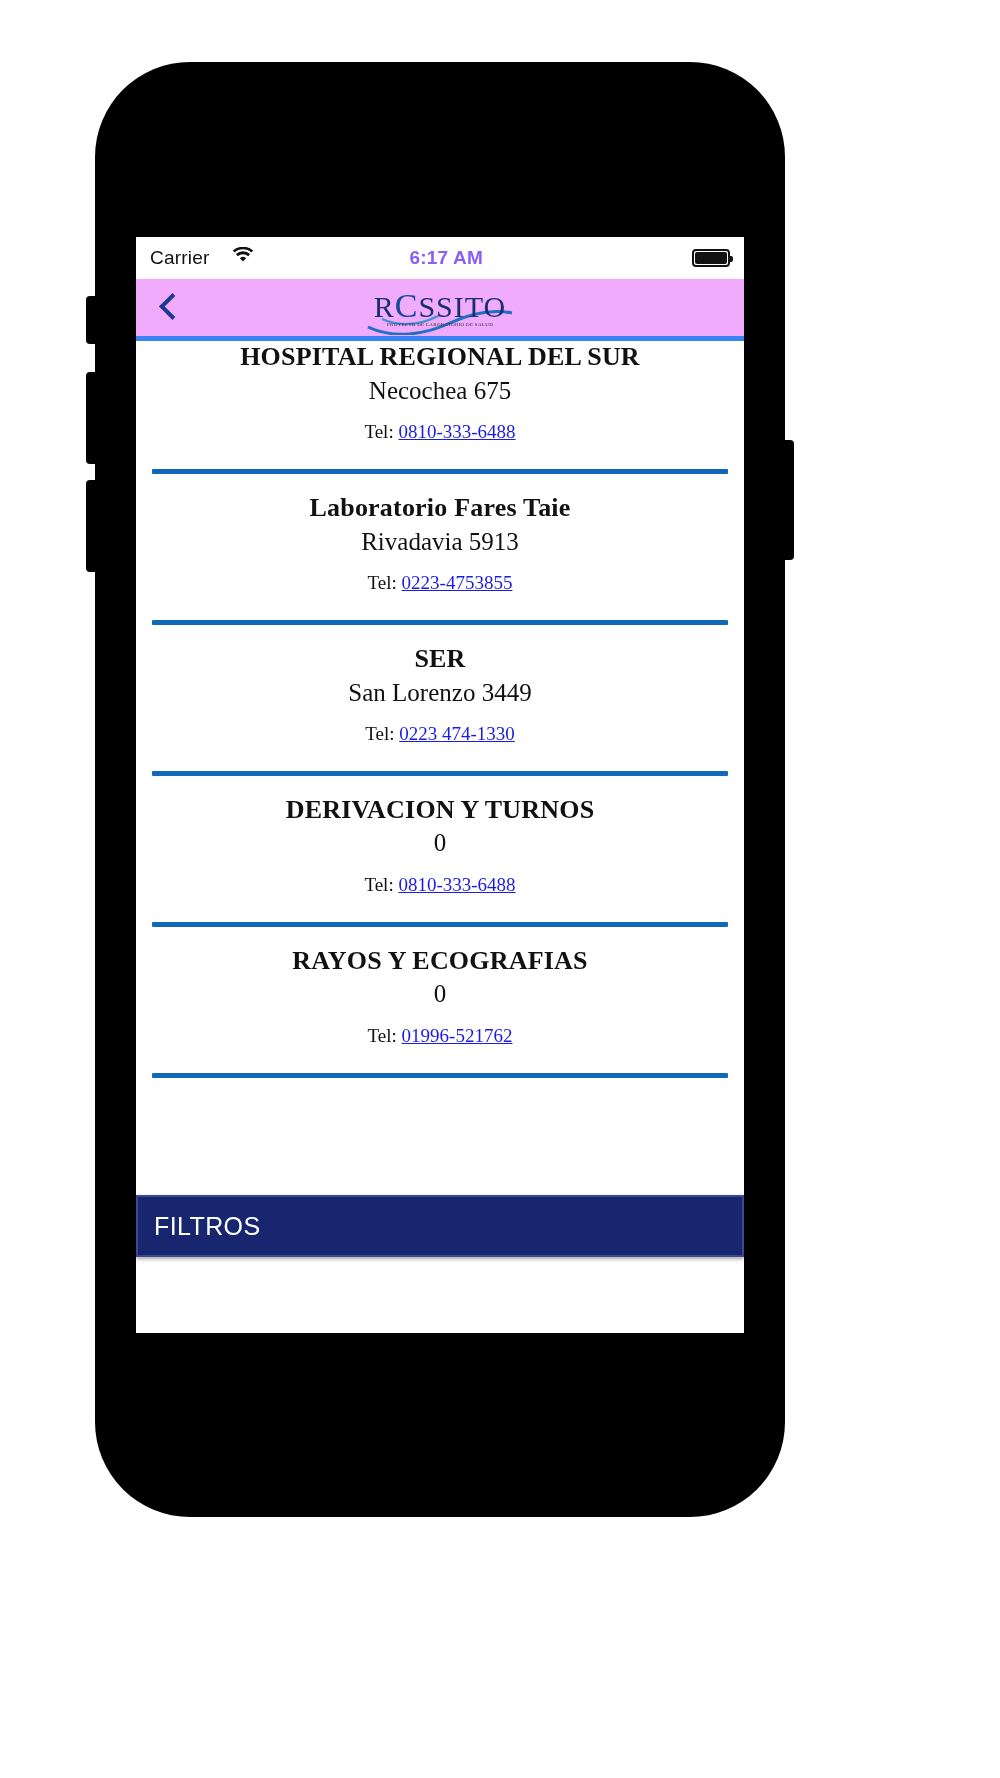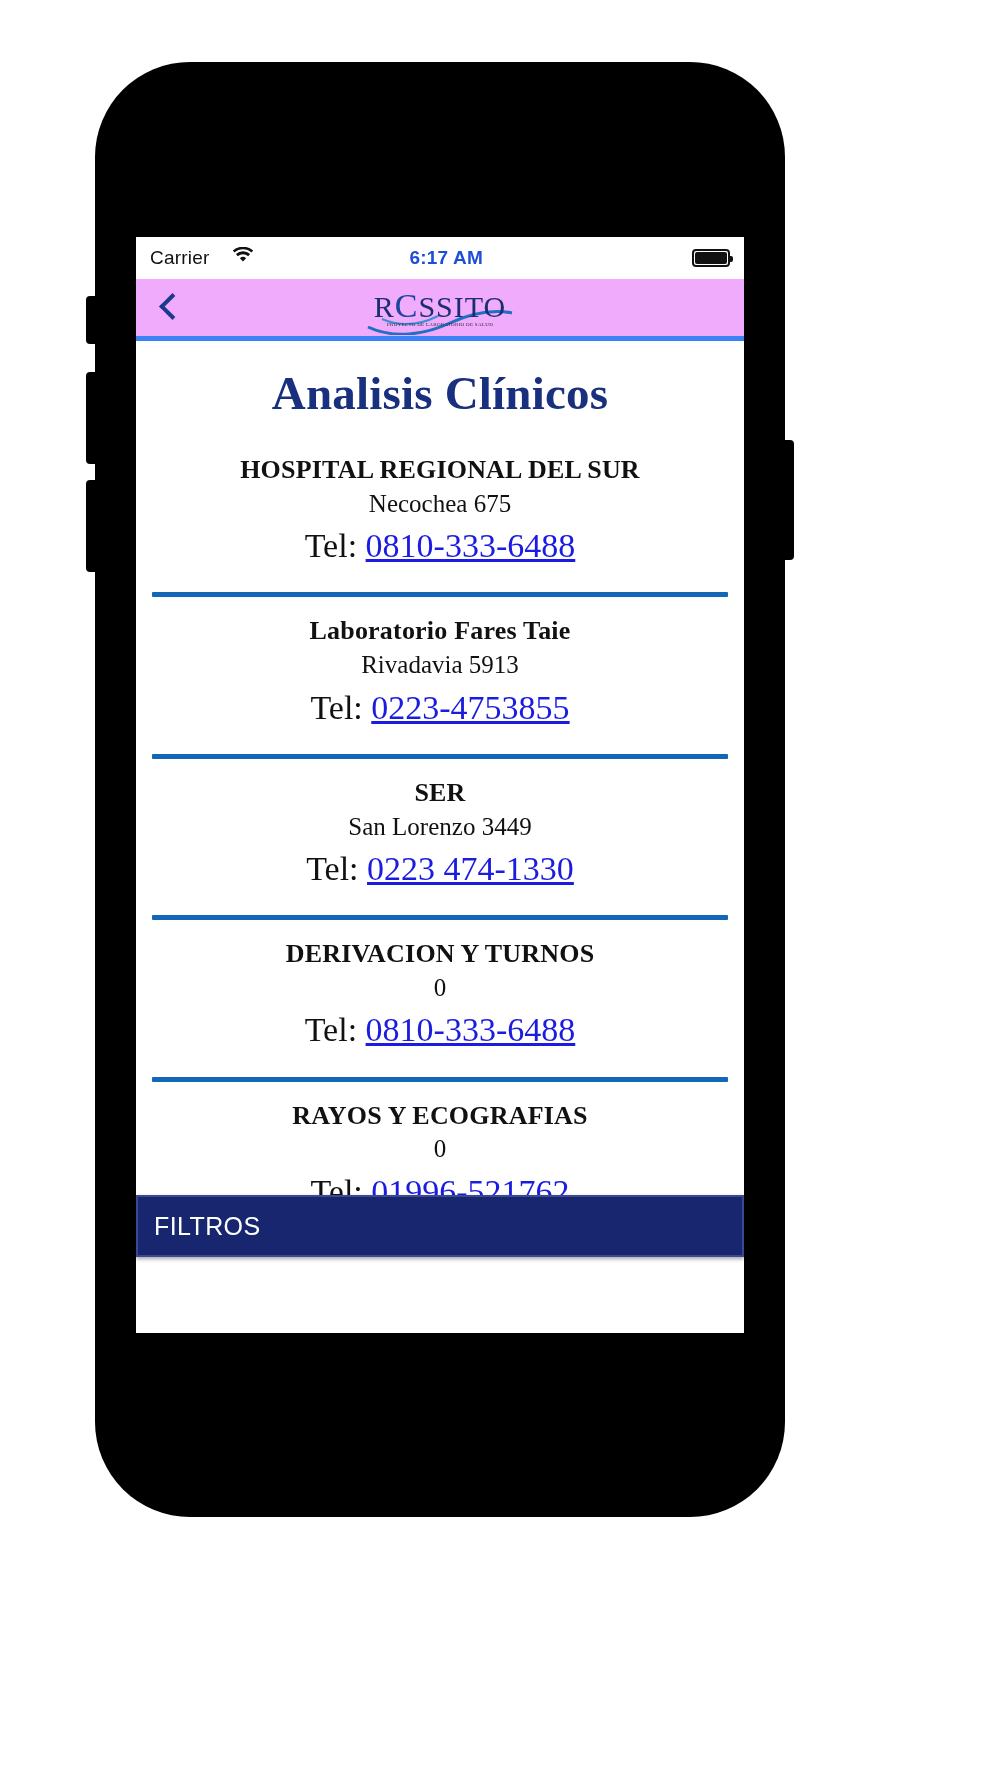--- a/index.html
+++ b/index.html
@@ -67,21 +67,21 @@
     color: #111;
   }
   .sb-left { display: flex; align-items: center; gap: 23px; }
   .carrier { font-size: 19px; color: #111; letter-spacing: .2px; }
   .wifi { display: block; }
   .sb-center {
     flex: 1;
     text-align: center;
     font-size: 19px;
     font-weight: bold;
-    color: #1d4ed8;
+    color: #8b5cf6;
     letter-spacing: .2px;
   }
   .sb-right { display: flex; align-items: center; justify-content: flex-end; width: 92px; }
   .battery {
     width: 38px; height: 18px;
     border: 2px solid #111;
     border-radius: 4px;
     position: relative;
     background: #ffffff;
   }
@@ -193,23 +193,23 @@
     font-size: 26px;
     line-height: 1.22;
     letter-spacing: .2px;
   }
   .entry-addr {
     font-size: 25px;
     line-height: 1.3;
     margin-top: 2px;
   }
   .entry-tel {
-    font-size: 34px;
+    font-size: 19px;
     line-height: 1.3;
-    margin-top: 4px;
+    margin-top: 13px;
   }
   .entry-tel a {
     color: #1b1ce0;
     text-decoration: underline;
     cursor: pointer;
   }
   .divider {
     height: 5px;
     background: #1267b8;
     margin: 12px 6px 18px 6px;
@@ -274,21 +274,20 @@
           <path d="M4 26 C 30 38, 60 34, 86 22 C 108 12, 128 8, 148 12" stroke="#1f6fc4" stroke-width="3" fill="none"></path>
           <path d="M18 18 C 36 26, 56 24, 74 15" stroke="#3f8fd8" stroke-width="2.2" fill="none"></path>
         </svg>
         <div class="logo-text"><span>R</span><span class="bigc">C</span><span>SSITO</span></div>
         <div class="logo-sub">PROYECTO DE LABORATORIO DE SALUD</div>
       </div>
     </div>
 
     <div class="content">
 
-      <div class="page-title">Analisis Clínicos</div>
 
       <div class="entry">
         <div class="entry-name">HOSPITAL REGIONAL DEL SUR</div>
         <div class="entry-addr">Necochea 675</div>
         <div class="entry-tel"><span>Tel:</span> <a>0810-333-6488</a></div>
       </div>
       <div class="divider"></div>
 
       <div class="entry">
         <div class="entry-name">Laboratorio Fares Taie</div>

